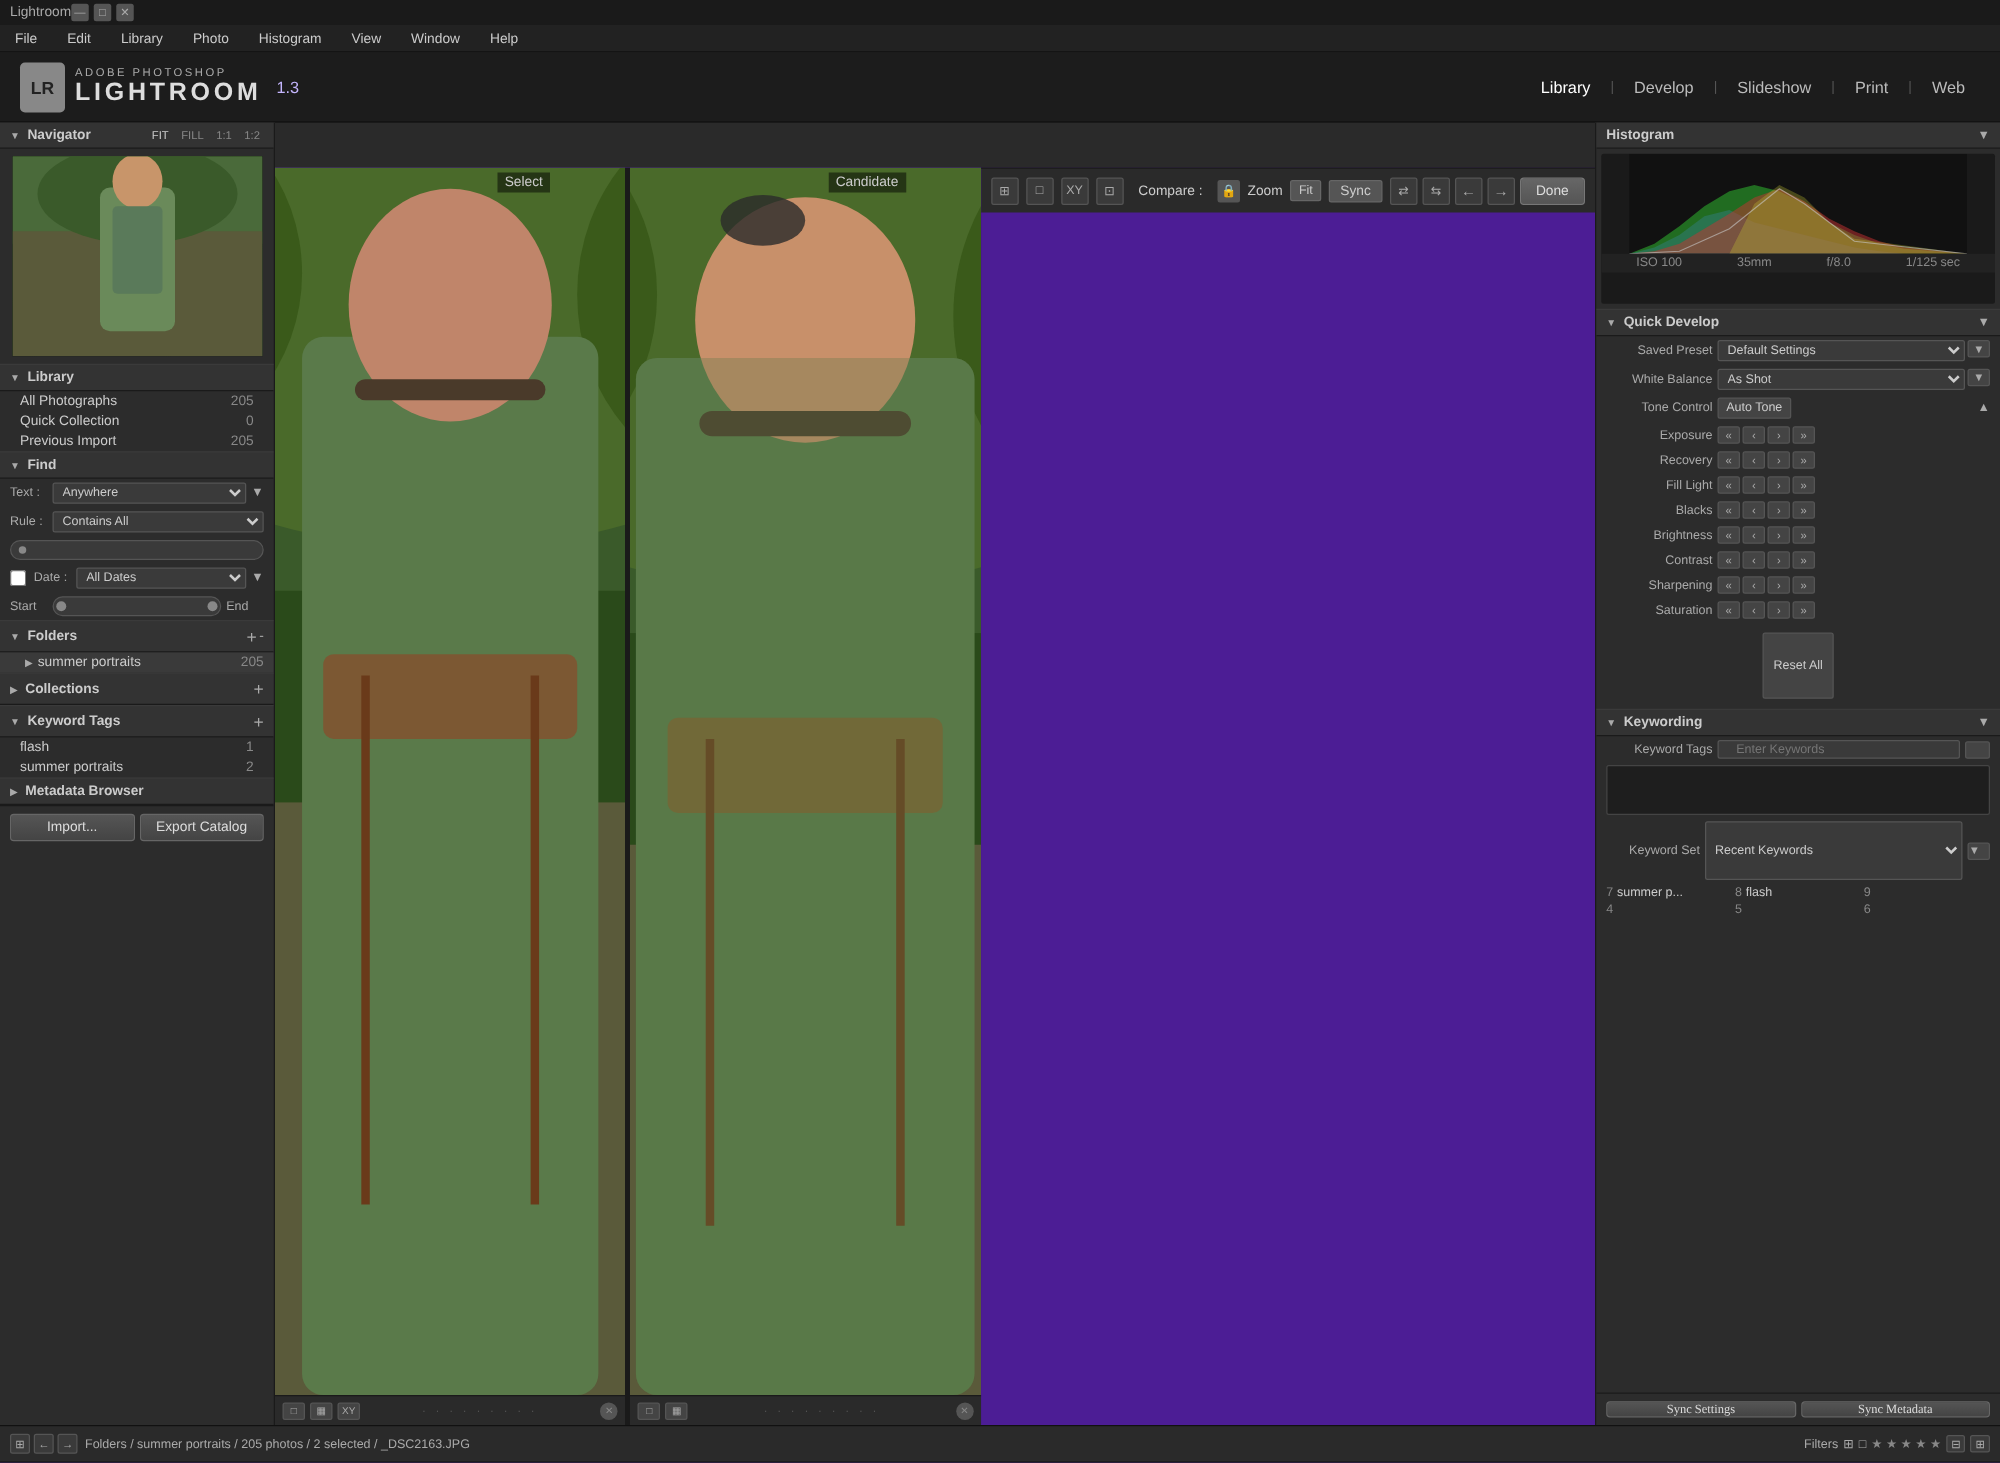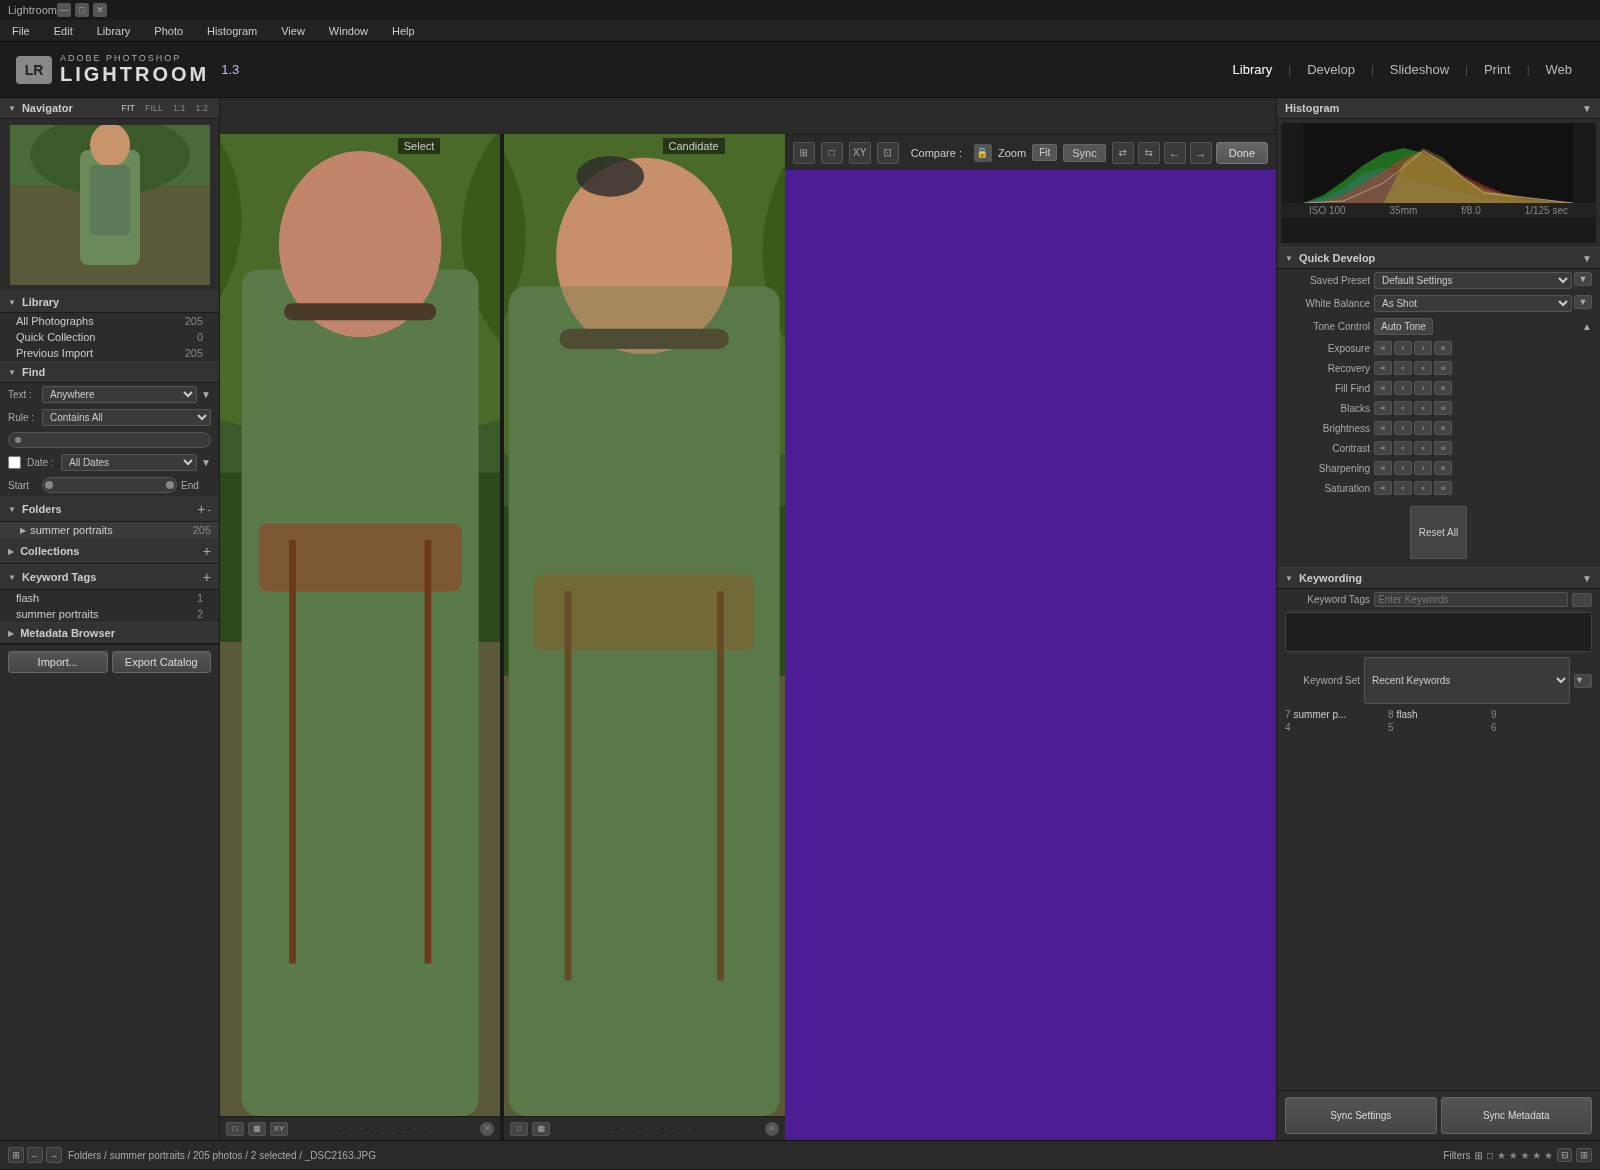--- a/index.html
+++ b/index.html
@@ -62,21 +62,21 @@
       padding: 0 16px;
       border-bottom: 1px solid #111;
     }
     #logo {
       display: flex;
       align-items: center;
       gap: 8px;
       margin-right: auto;
     }
     #logo-icon {
-      width: 36px; height: 28px;
+      width: 36px; height: 40px;
       background: #888;
       border-radius: 4px;
       display: flex;
       align-items: center;
       justify-content: center;
       font-weight: bold;
       font-size: 14px;
       color: #222;
     }
     #logo-text { color: #ccc; }
@@ -642,21 +642,21 @@
     }
 
     .kw-label { min-width: 85px; font-size: 10px; color: #aaa; text-align: right; }
 
     .kw-input {
       flex: 1;
       background: #3a3a3a;
       border: 1px solid #555;
       color: #ccc;
       font-size: 10px;
-      padding: 1px 3px;
+      padding: 1px 14px;
       border-radius: 2px;
     }
 
     .kw-select {
       width: 20px; height: 14px;
       background: #444;
       border: 1px solid #555;
       border-radius: 2px;
       cursor: pointer;
     }
@@ -716,24 +716,25 @@
       margin-top: auto;
       border-top: 1px solid #1a1a1a;
     }
 
     .sync-btn {
       flex: 1;
       background: linear-gradient(to bottom, #555, #444);
       border: 1px solid #666;
       color: #ddd;
       font-size: 10px;
-      padding: 12px 6px;
+      padding: 0 6px;
       border-radius: 3px;
       cursor: pointer;
       text-align: center;
+      font-family: Liberation Serif, serif;
     }
 
     
     svg.hist { width: 100%; height: 80px; }
 
     .collections-header {
       display: flex;
       align-items: center;
       padding: 4px 8px;
       background: #333;
@@ -1088,21 +1089,21 @@
       <span class="qd-label">Recovery</span>
       <div class="qd-controls">
         <div class="qd-btn">«</div>
         <div class="qd-btn">‹</div>
         <div class="qd-btn">›</div>
         <div class="qd-btn">»</div>
       </div>
     </div>
 
     <div class="qd-row">
-      <span class="qd-label">Fill Find</span>
+      <span class="qd-label">Fill Light</span>
       <div class="qd-controls">
         <div class="qd-btn">«</div>
         <div class="qd-btn">‹</div>
         <div class="qd-btn">›</div>
         <div class="qd-btn">»</div>
       </div>
     </div>
 
     <div class="qd-row">
       <span class="qd-label">Blacks</span>

